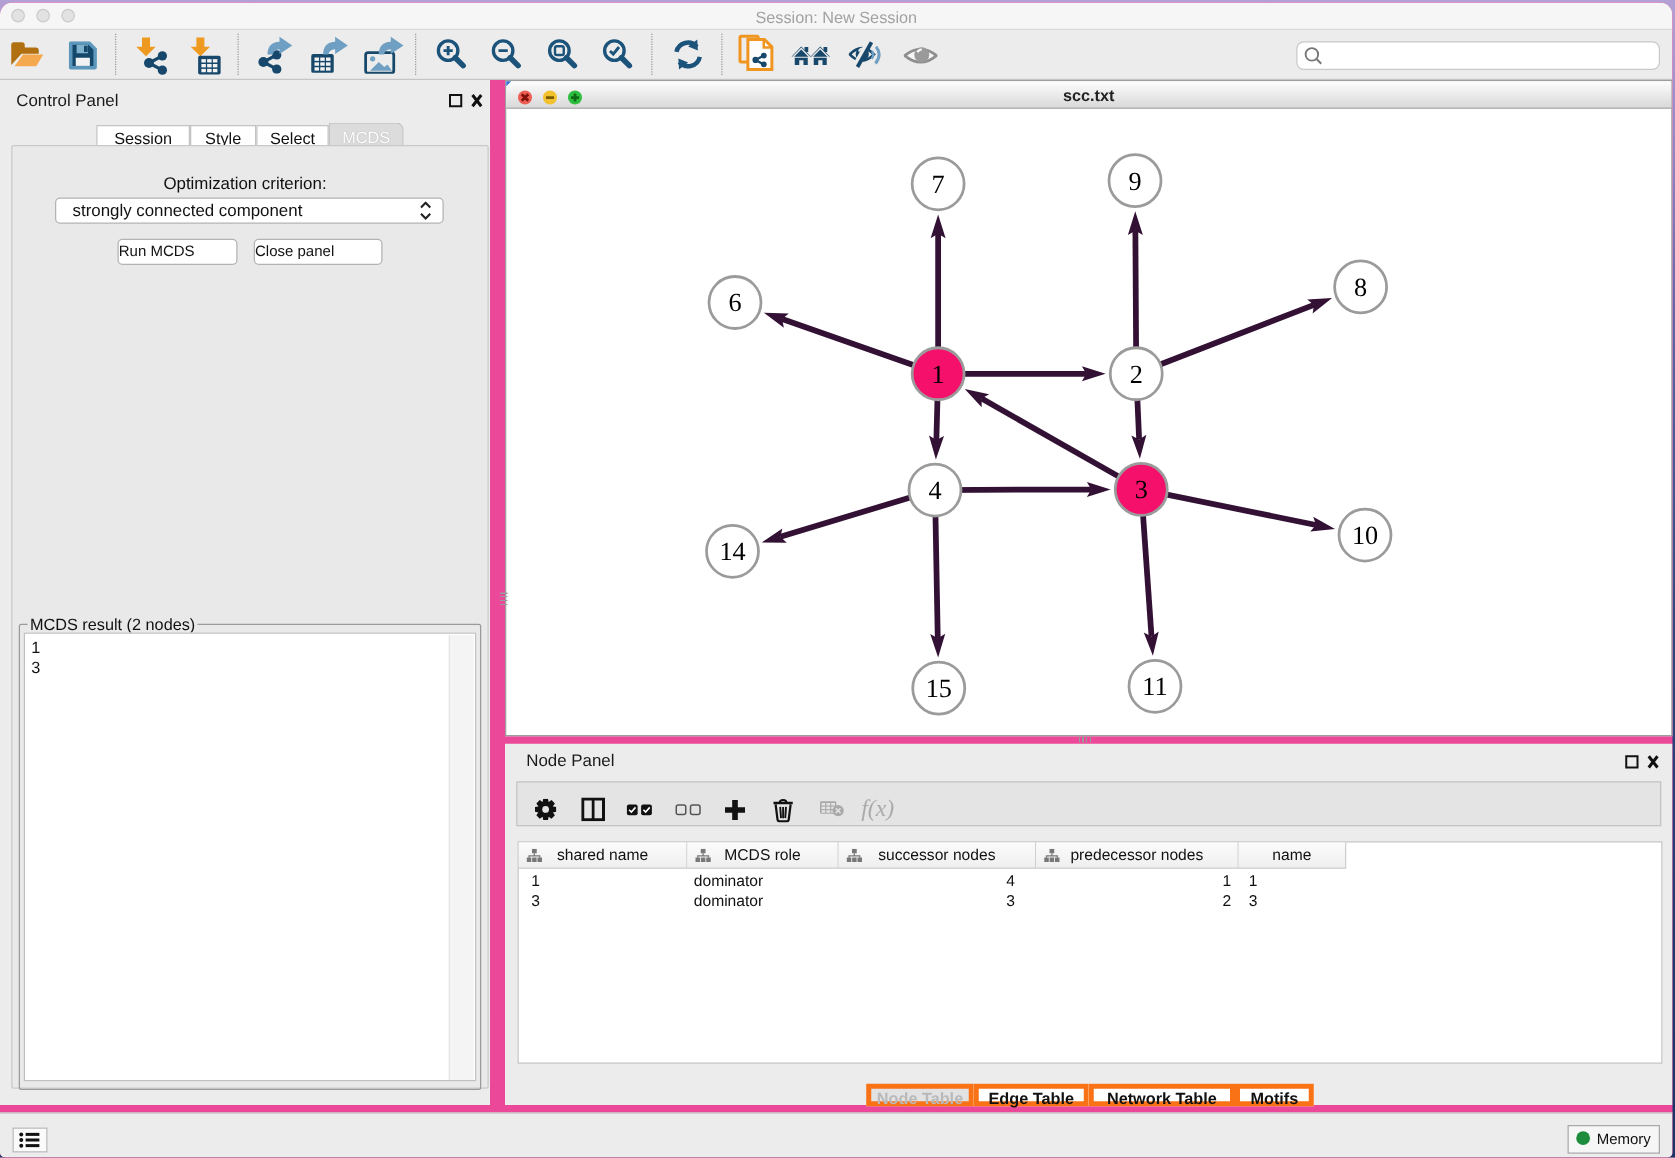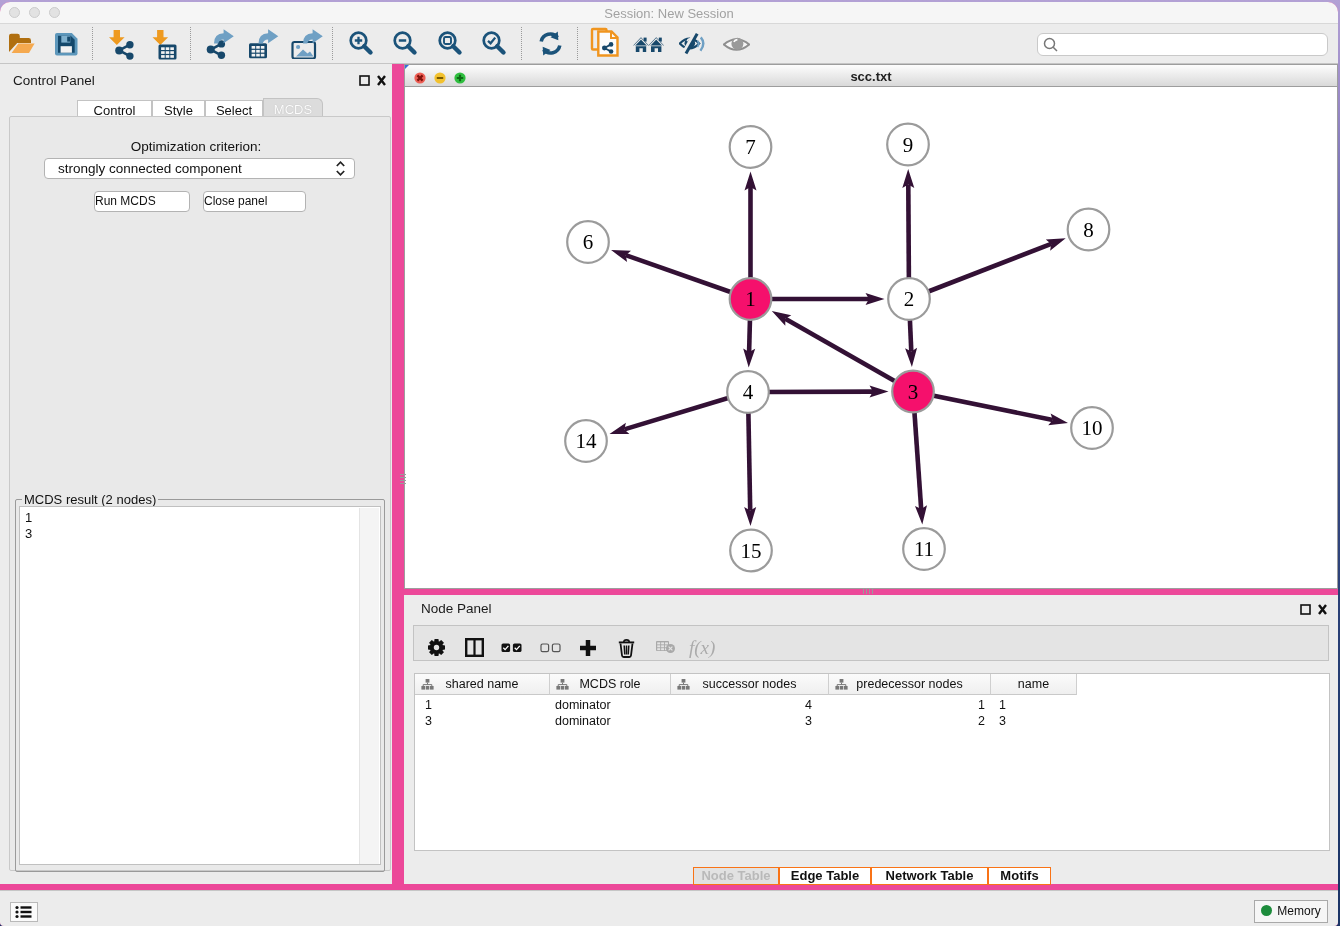--- a/index.html
+++ b/index.html
@@ -32,21 +32,21 @@
 #nettitle{position:absolute;left:0;top:0;width:100%;height:22px;background:linear-gradient(#fdfdfd,#d9d9d9);border-bottom:1px solid #9d9d9d}
 #nettitle .t{position:absolute;top:4px;width:100%;text-align:center;font-size:13px;color:#222;font-weight:bold}
 #netcorner{position:absolute;left:0;top:0;width:0;height:0;border-left:7px solid #3a6fd8;border-bottom:7px solid transparent}
 
 #tpanel{position:absolute;left:404px;top:593px;width:934px;height:289px;background:#ececec}
 #tpanel .hdr{position:absolute;left:17px;top:6px;font-size:13.5px;color:#1a1a1a}
 #ttoolbar{position:absolute;left:9px;top:30px;width:916px;height:36px;background:#e4e4e4;border:1px solid #c3c3c3}
 #tblarea{position:absolute;left:10px;top:78px;width:916px;height:178px;background:#fff;border:1px solid #c3c3c3}
 .th{position:absolute;top:0;height:21px;background:linear-gradient(#fbfbfb,#efefef);border-right:1px solid #cfcfcf;border-bottom:1px solid #c9c9c9;font-size:12.5px;text-align:center;line-height:20px;color:#111}
 .td{position:absolute;font-size:12.5px;color:#111;height:16px;line-height:16px}
-.btab{position:absolute;top:272px;height:18px;border:1px solid #f97316;background:#fff;font-size:13px;font-weight:bold;text-align:center;line-height:16px;color:#111}
+.btab{position:absolute;top:272px;height:18px;border:4px solid #f97316;background:#fff;font-size:13px;font-weight:bold;text-align:center;line-height:16px;color:#111}
 
 #statusbar{position:absolute;left:0;top:888px;width:100%;height:36px;background:#ececec;border-top:1px solid #c6c6c6}
 #listbtn{position:absolute;left:10px;top:11px;width:28px;height:20px;background:#fafafa;border:1px solid #b9b9b9}
 #membtn{position:absolute;right:10px;top:9px;width:74px;height:23px;background:#f6f6f6;border:1px solid #a9a9a9;font-size:12px;text-align:center;line-height:20px;color:#111}
 </style></head>
 <body>
 <div id="win">
   <div id="titlebar">
     <div class="tl" style="left:9px"></div>
     <div class="tl" style="left:29px"></div>
@@ -199,21 +199,21 @@
           <line x1="12.2" y1="12.2" x2="16" y2="16" stroke="#777" stroke-width="1.5"></line>
         </svg>
       </div>
   </div>
   <div id="cpanel">
     <div class="hdr">Control Panel</div>
     <svg width="30" height="14" style="position:absolute;left:358px;top:10px" viewBox="0 0 30 14">
         <rect x="2" y="2" width="9" height="9" fill="none" stroke="#111" stroke-width="1.6"></rect>
         <path d="M20 2 L27 11 M27 2 L20 11" stroke="#111" stroke-width="2.4"></path>
       </svg>
-    <div class="tab" style="left:77px;width:75px">Control</div>
+    <div class="tab" style="left:77px;width:75px">Session</div>
     <div class="tab" style="left:152px;width:53px">Style</div>
     <div class="tab" style="left:205px;width:58px">Select</div>
     <div id="tabsel" style="left:263px;width:60px">MCDS</div>
     <div id="cbox"></div>
     <div id="optlabel">Optimization criterion:</div>
     <div id="dropdown">strongly connected component
       <svg width="11" height="15" style="position:absolute;right:8px;top:2px" viewBox="0 0 11 15">
           <path d="M1.8 5 L5.5 1.2 L9.2 5" fill="none" stroke="#222" stroke-width="1.7"></path>
           <path d="M1.8 10 L5.5 13.8 L9.2 10" fill="none" stroke="#222" stroke-width="1.7"></path>
         </svg>

